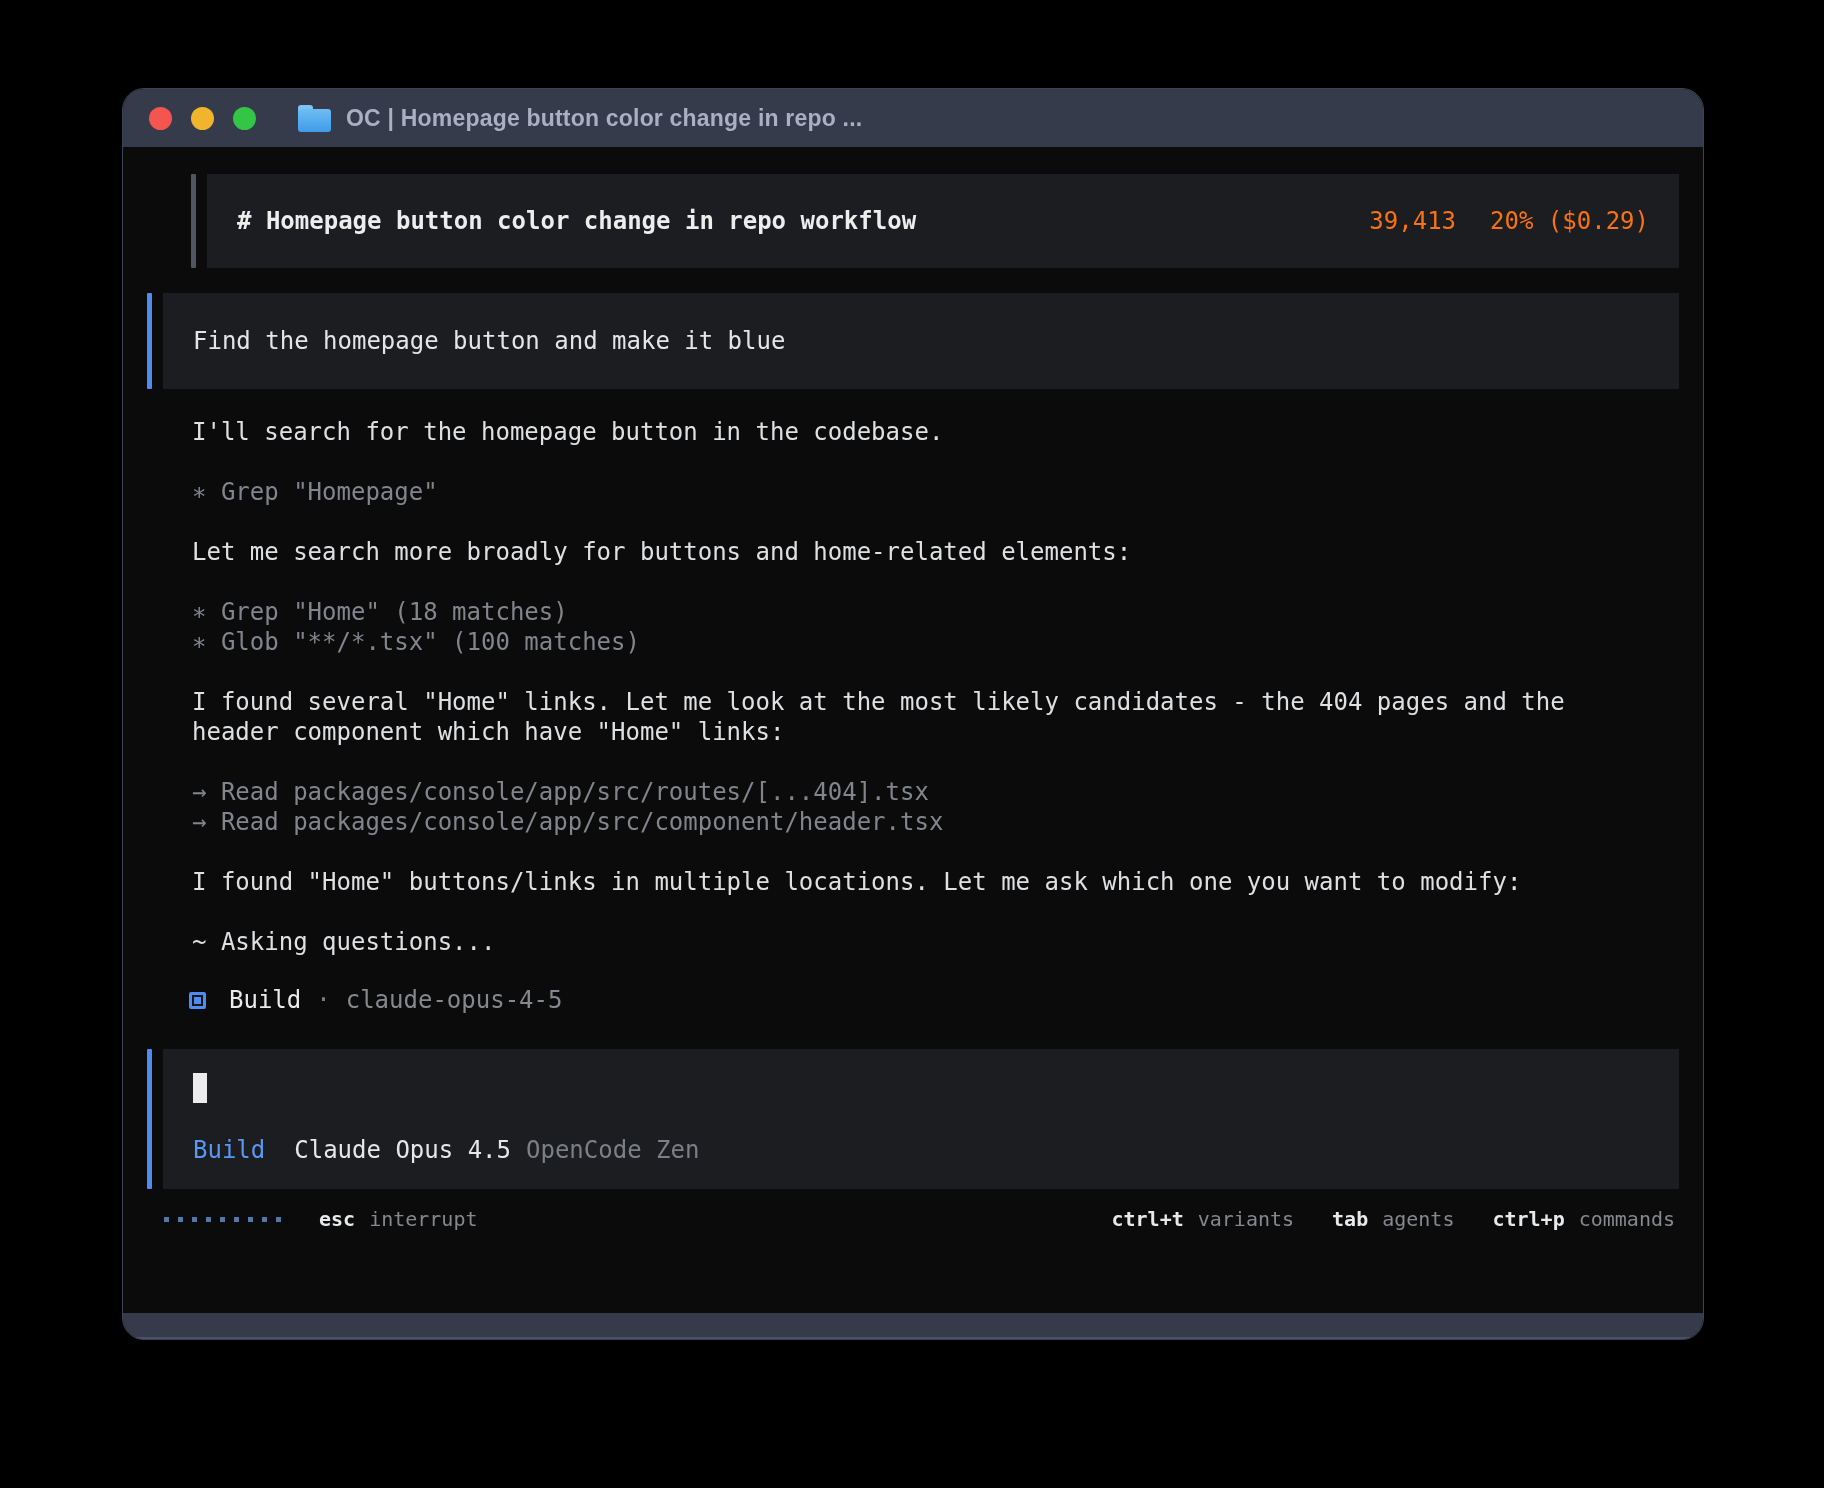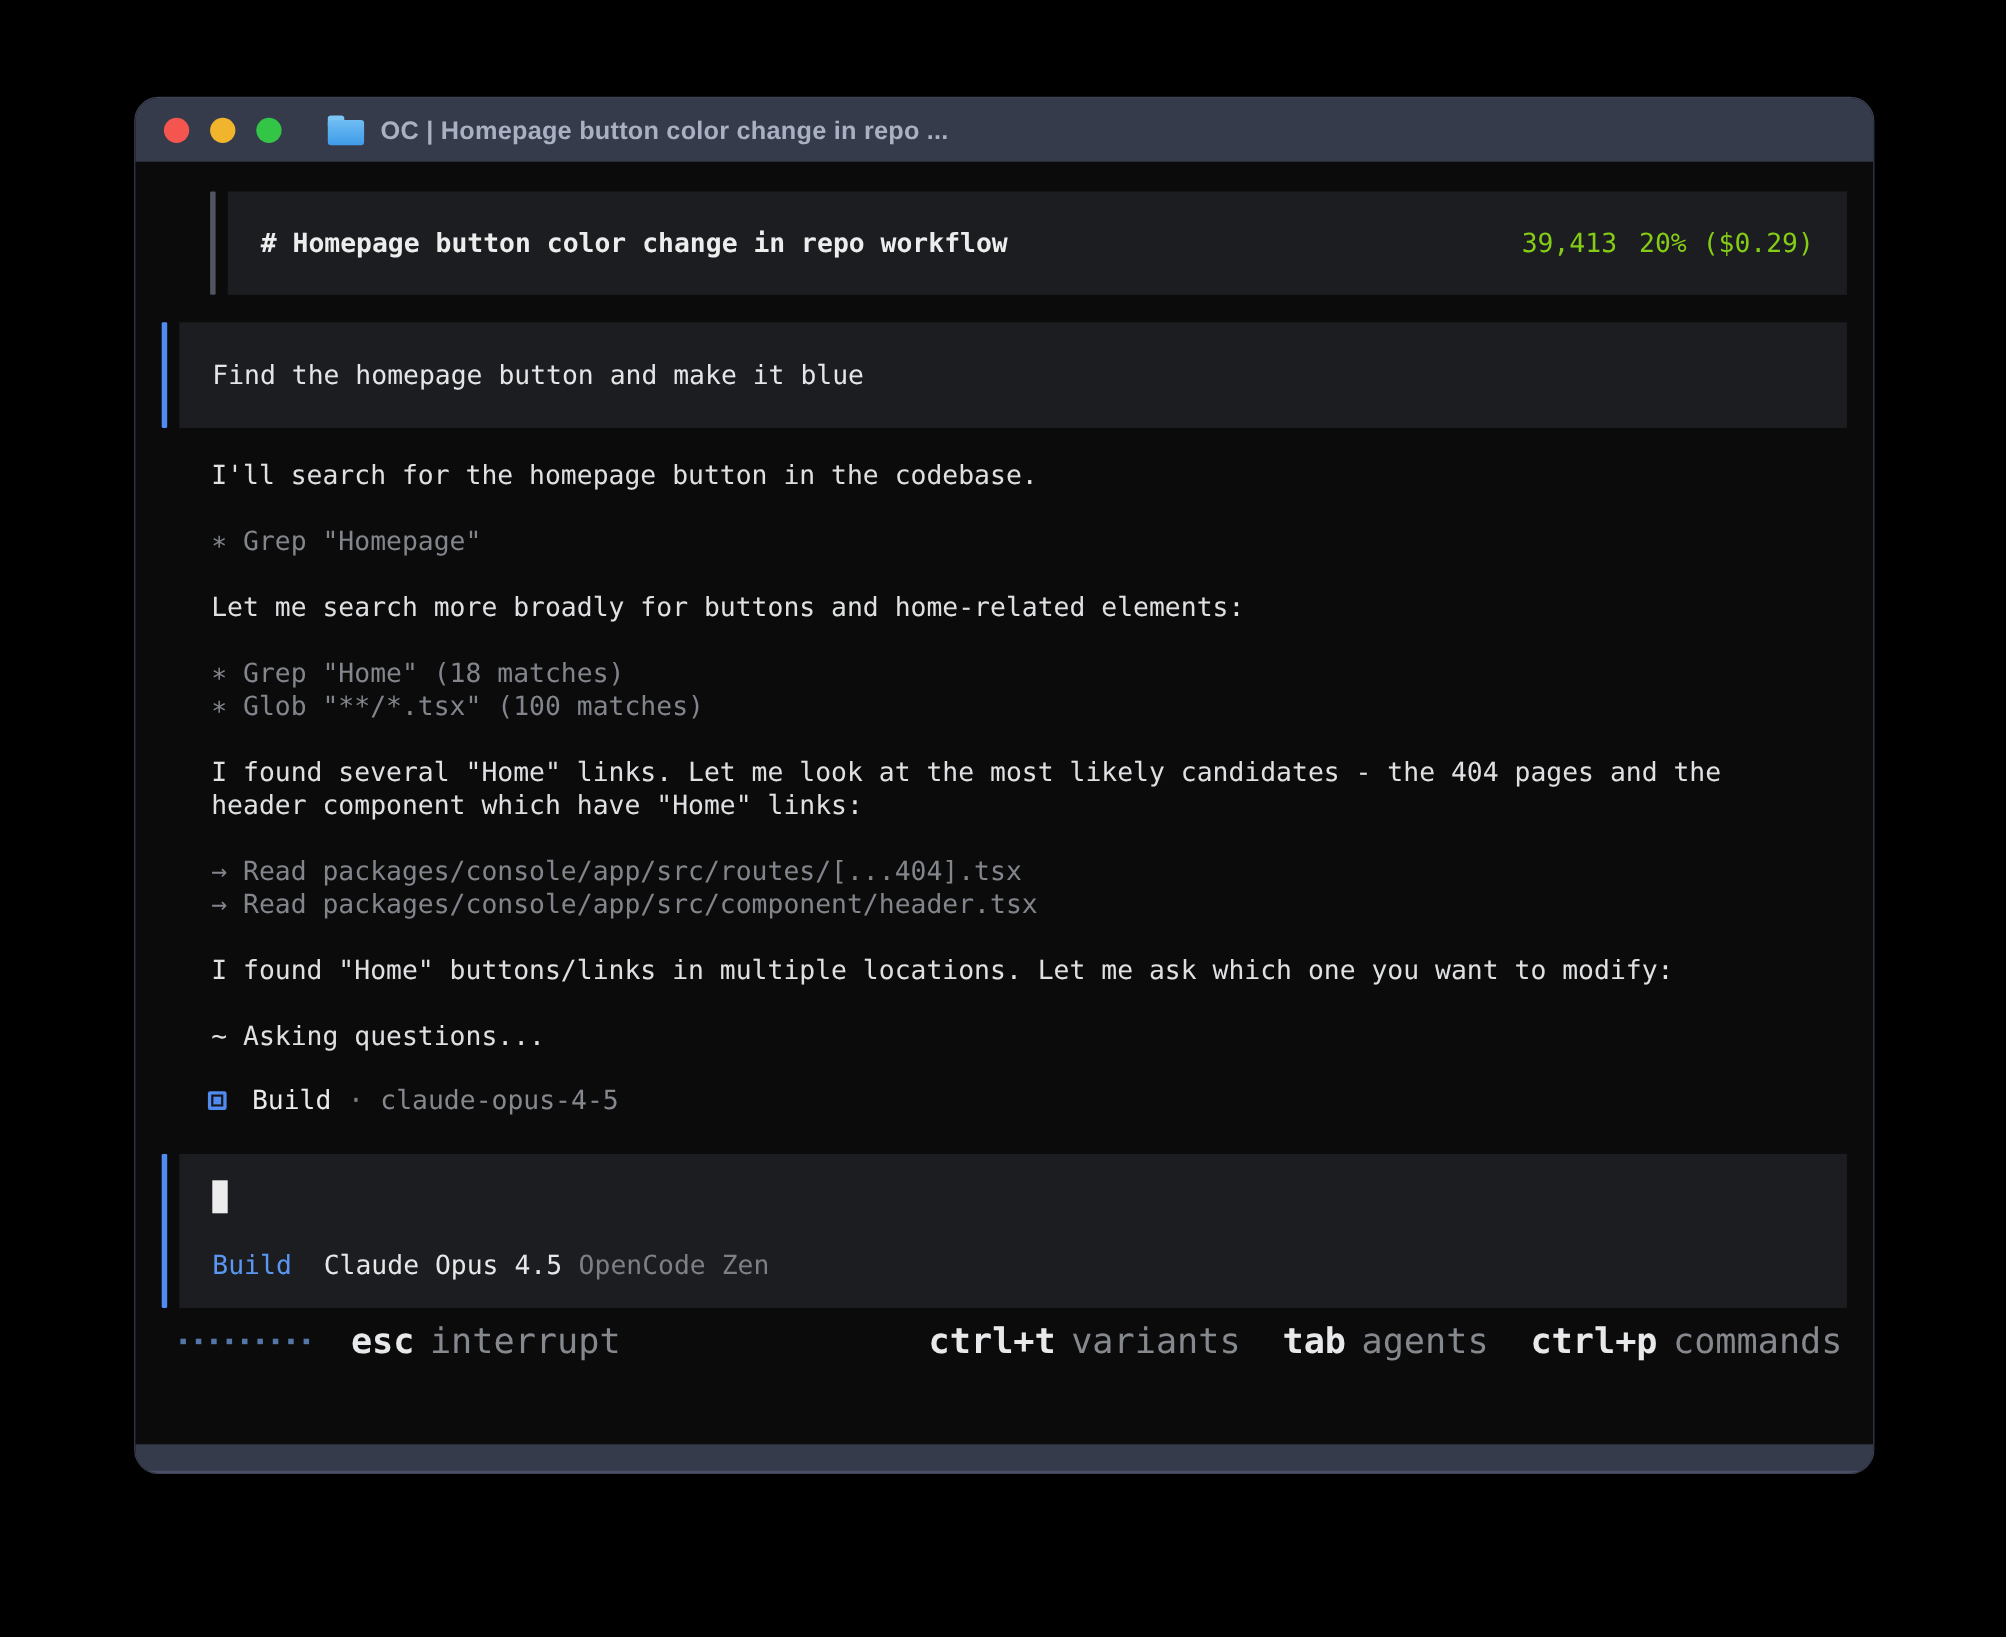--- a/index.html
+++ b/index.html
@@ -46,21 +46,21 @@
   .accent-bar.gray { background: #51555f; }
   .accent-bar.blue { background: #4f8bf0; }
   .block .box { flex: 1; margin-left: 11px; background: #1c1d20; }
 
   .header-block { margin-top: 27px; padding-left: 44px; }
   .header-block .box {
     padding: 32px 30px 32px 30px;
     display: flex; justify-content: space-between; align-items: center;
   }
   .header-title { font-size: 24px; font-weight: bold; color: #eceded; line-height: 30px; white-space: pre; }
-  .header-stats { display: flex; gap: 20px; font-size: 24px; color: #84cc16; line-height: 30px; }
+  .header-stats { display: flex; gap: 34px; font-size: 24px; color: #f97316; line-height: 30px; }
 
   .user-block { margin-top: 25px; }
   .user-block .box { padding: 33px 30px; }
   .user-text { font-size: 24px; color: #e4e5e7; line-height: 30px; white-space: pre; }
 
   .conversation { margin-top: 28px; margin-left: 45px; }
   .conv-line { font-size: 24px; line-height: 30px; height: 30px; white-space: pre; }
   .conv-line.text { color: #dfe0e2; }
   .conv-line.tool { color: #82858b; }
 
@@ -80,21 +80,21 @@
   .cursor-row { height: 30px; display: flex; align-items: center; }
   .cursor { width: 14px; height: 30px; background: #ececec; }
   .model-row { margin-top: 32px; height: 30px; display: flex; align-items: center; font-size: 24px; }
   .model-agent { color: #5b97f2; }
   .model-name { color: #e6e7e8; margin-left: 29px; }
   .model-provider { color: #7c7f85; margin-left: 15px; }
 
   .footer {
     margin-top: 15px; height: 30px; padding: 0 4px 0 17px;
     display: flex; justify-content: space-between; align-items: center;
-    font-size: 32px;
+    font-size: 20px;
   }
   .footer-left, .footer-right { display: flex; align-items: center; }
   .spinner { display: flex; align-items: center; gap: 9px; margin-right: 38px; }
   .spinner .dot { width: 5px; height: 5px; background: #5577a8; }
   .hint { display: flex; align-items: center; }
   .hint + .hint { margin-left: 38px; }
   .hint .key { color: #e8e9ea; font-weight: bold; }
   .hint .label { color: #85888d; margin-left: 14px; }
 
   

